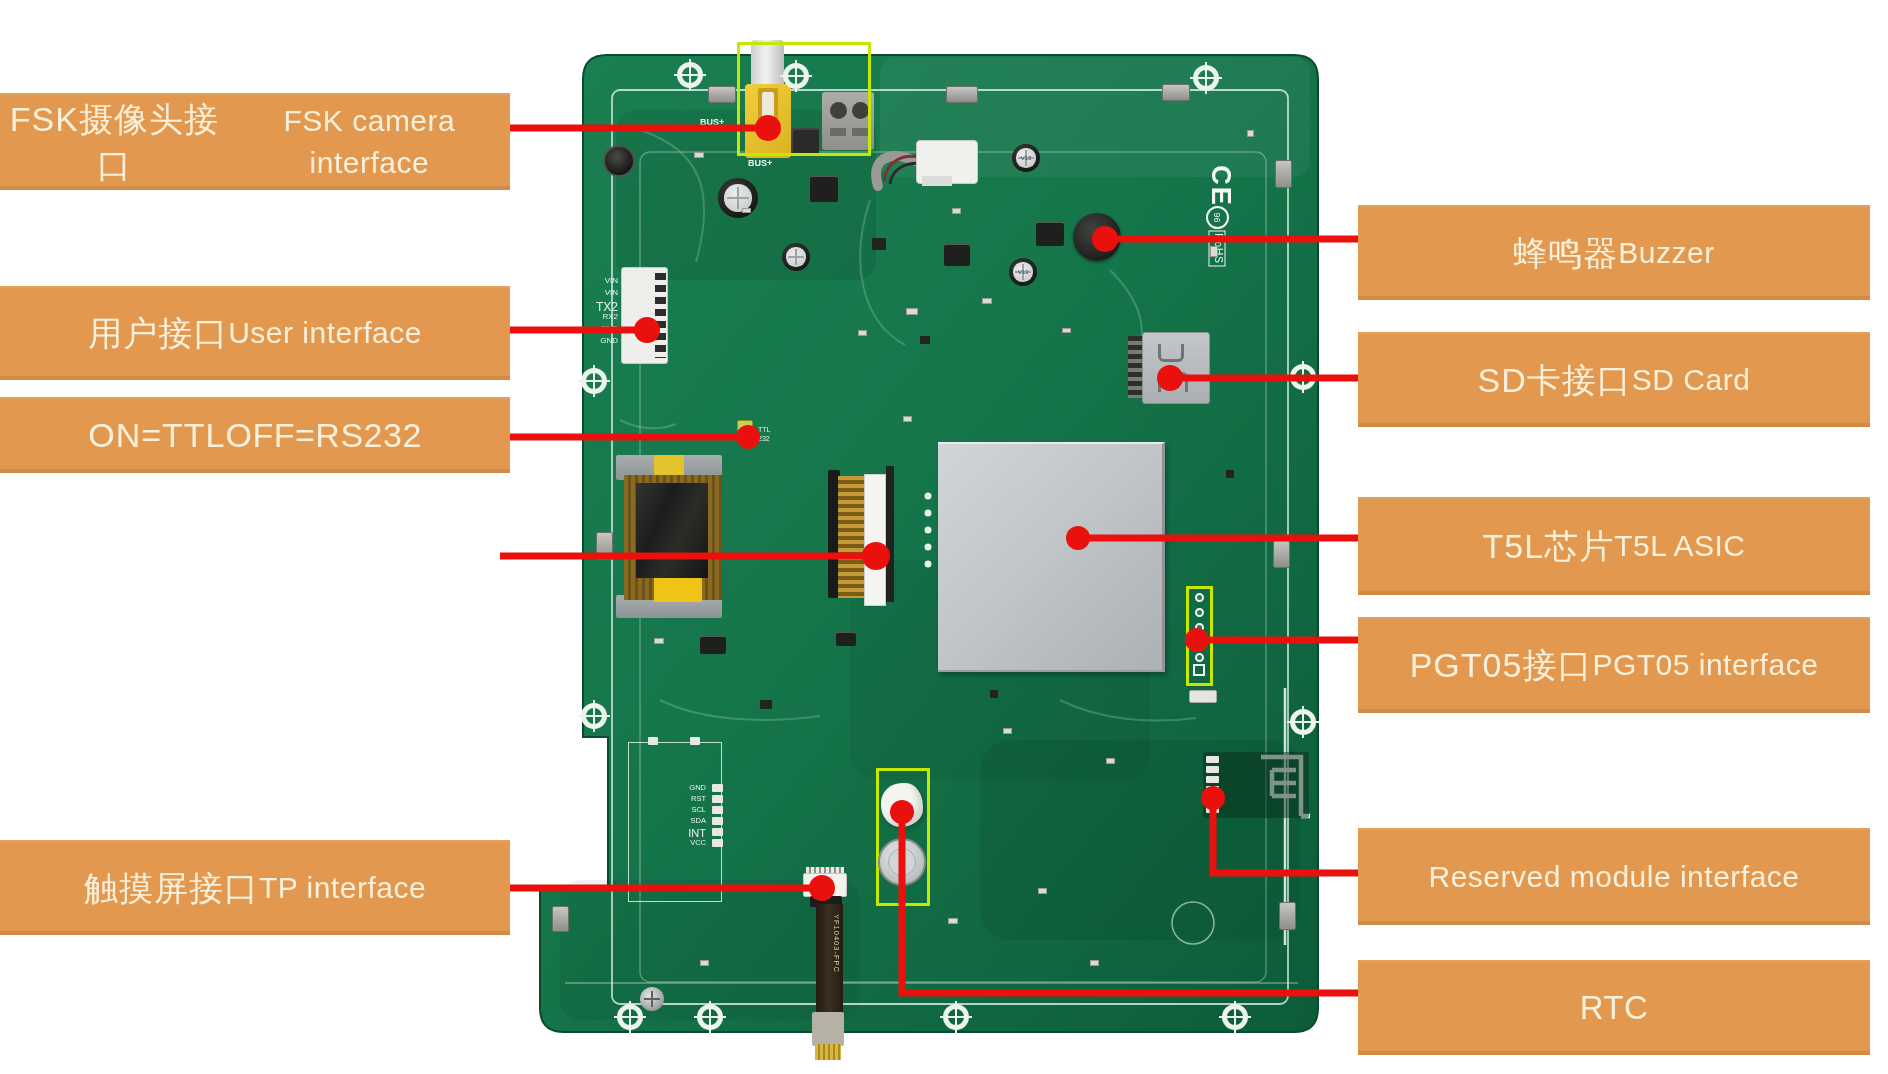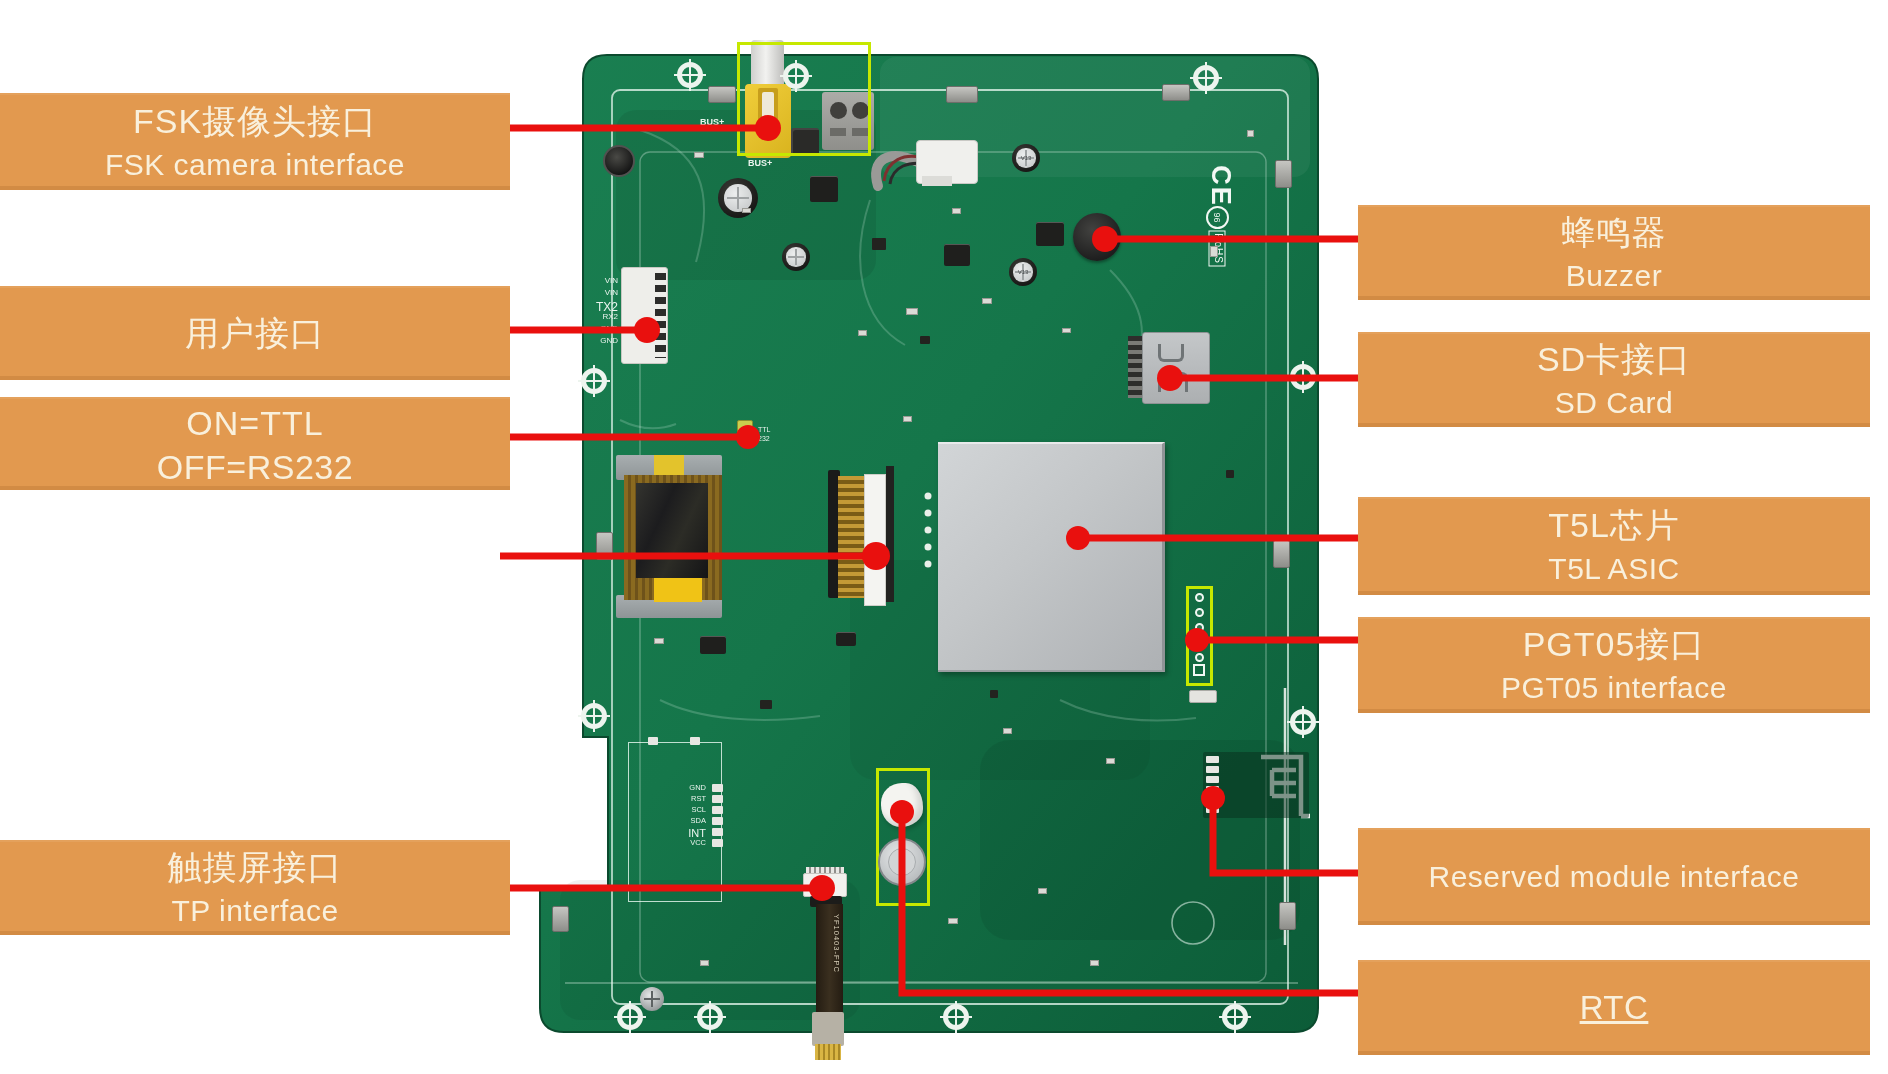--- a/index.html
+++ b/index.html
@@ -2,21 +2,21 @@
 <html><head>
 <meta charset="utf-8">
 <style>
   html,body{margin:0;padding:0;background:#ffffff;}
   .scene{position:relative;width:1888px;height:1074px;background:#ffffff;overflow:hidden;
          font-family:"Liberation Sans","DejaVu Sans",sans-serif;}
   .abs{position:absolute;}
   svg.layer{position:absolute;left:0;top:0;}
 
   
-  .lab{position:absolute;background:#E2994F;color:#F9F0DC;display:flex;flex-direction:column;
+  .lab{position:absolute;background:#E2994F;color:#F9F0DC;display:flex;flex-direction:row;
        justify-content:center;align-items:center;text-align:center;
        box-shadow:inset 0 -4px 0 rgba(140,80,20,.18), inset 0 2px 0 rgba(255,255,255,.08);}
   .lab .l1{font-size:34px;line-height:46px;letter-spacing:1px;}
   .lab .l2{font-size:30px;line-height:42px;letter-spacing:0.5px;}
   .lab-left{left:0;width:510px;}
   .lab-right{left:1358px;width:512px;}
 
   
   .hole{position:absolute;width:26px;height:26px;border-radius:50%;border:5px solid #EDF4EE;box-sizing:border-box;}
   .hole::before,.hole::after{content:"";position:absolute;background:#EDF4EE;}
@@ -307,22 +307,23 @@
       <circle cx="902" cy="812" r="12"></circle>
     </g>
   </svg>
 
   <div class="lab lab-left" style="top:93px;height:97px;">
     <span class="l1">FSK摄像头接口</span>
     <span class="l2">FSK camera interface</span>
   </div>
   <div class="lab lab-left" style="top:286px;height:94px;">
     <span class="l1">用户接口</span>
-  </div>
-  <div class="lab lab-left" style="top:397px;height:93px;">
+    <span class="l2">User interface</span>
+  </div>
+  <div class="lab lab-left" style="top:397px;height:76px;">
     <span class="l1">ON=TTL</span>
     <span class="l2" style="font-size:34px;">OFF=RS232</span>
   </div>
   <div class="lab lab-left" style="top:840px;height:95px;">
     <span class="l1">触摸屏接口</span>
     <span class="l2">TP interface</span>
   </div>
 
   <div class="lab lab-right" style="top:205px;height:95px;">
     <span class="l1">蜂鸣器</span>
@@ -337,16 +338,16 @@
     <span class="l2">T5L ASIC</span>
   </div>
   <div class="lab lab-right" style="top:617px;height:96px;">
     <span class="l1">PGT05接口</span>
     <span class="l2">PGT05 interface</span>
   </div>
   <div class="lab lab-right" style="top:828px;height:97px;">
     <span class="l2">Reserved module interface</span>
   </div>
   <div class="lab lab-right" style="top:960px;height:95px;">
-    <span class="l2" style="font-size:33px;text-decoration:underline;">RTC</span>
+    <span class="l2" style="font-size:33px;">RTC</span>
   </div>
 
 </div>
 
 </body></html>

